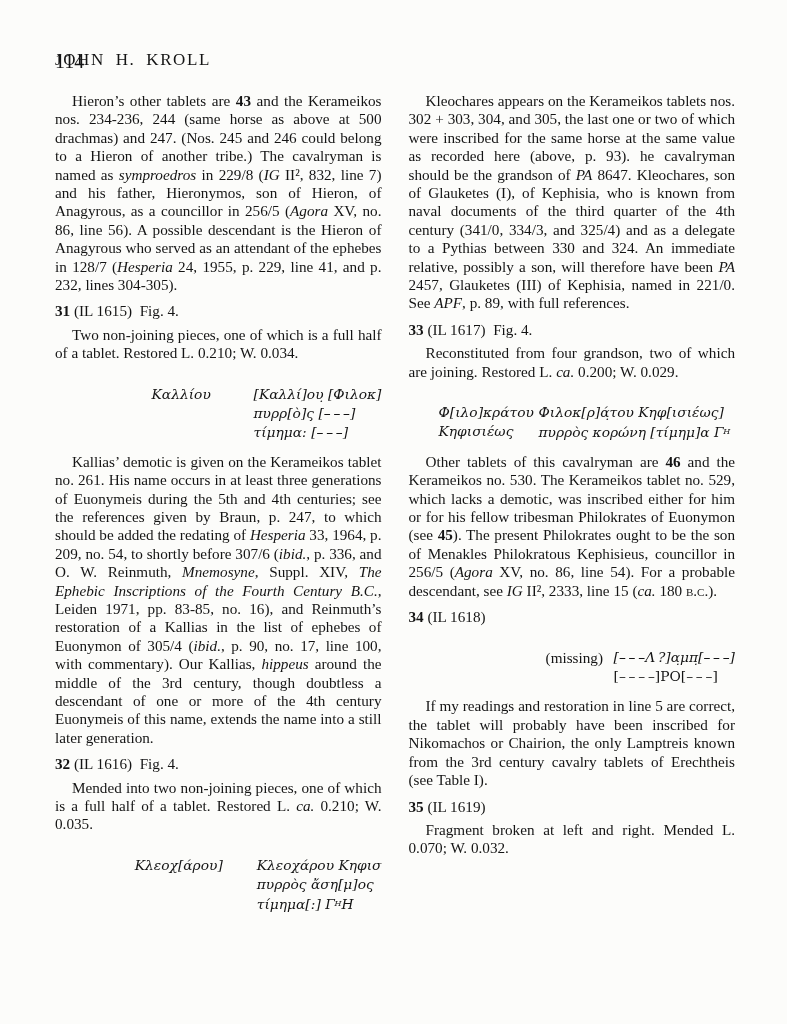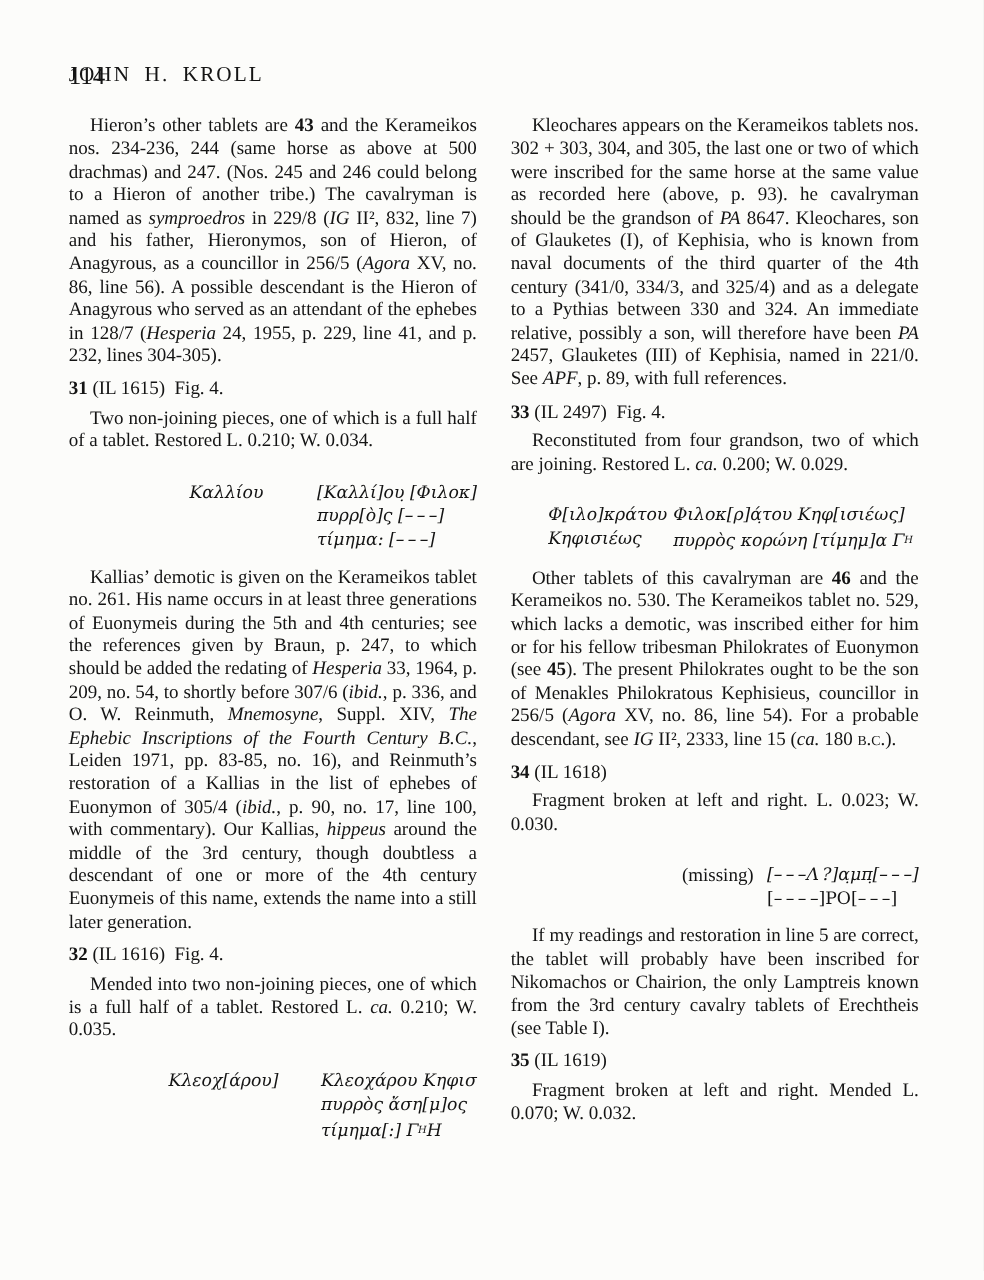--- a/index.html
+++ b/index.html
@@ -78,40 +78,39 @@
           <div>
             <span>τίμημα[:] </span><span class="acro"><span class="acro-g">Γ</span><span class="acro-h">Η</span></span><span>Η</span>
           </div>
         </div>
       </div>
     </div>
 
     <div class="col">
       <p class="para indent"><span>Kleochares appears on the Kerameikos tablets nos. 302 + 303, 304, and 305, the last one or two of which were inscribed for the same horse at the same value as recorded here (above, p. 93).  he cavalryman should be the grandson of </span><span class="i">PA</span><span> 8647.  Kleochares, son of Glauketes (I), of Kephisia, who is known from naval documents of the third quarter of the 4th century (341/0, 334/3, and 325/4) and as a delegate to a Pythias between 330 and 324. An immediate relative, possibly a son, will therefore have been </span><span class="i">PA</span><span> 2457, Glauketes (III) of Kephisia, named in 221/0.  See </span><span class="i">APF</span><span>, p. 89, with full references.</span></p>
 
-      <p class="heading"><span class="b">33</span><span> (IL 2497)  Fig. 4.</span></p>
+      <p class="heading"><span class="b">33</span><span> (IL 1617)  Fig. 4.</span></p>
       <p class="para indent"><span>Reconstituted from four grandson, two of which are joining.  Restored L. </span><span class="i">ca.</span><span> 0.200; W. 0.029.</span></p>
 
       <div class="greek-block gb33">
         <div class="grow">
           <div class="gb-label">Φ[ιλο]κράτου</div>
           <div class="gb-text">Φιλοκ[ρ]ά̣του Κηφ[ισιέως]</div>
         </div>
         <div class="grow">
           <div class="gb-label">Κηφισιέως</div>
           <div class="gb-text">
             <span>πυρρὸς κορώνη [τίμημ]α </span><span class="acro"><span class="acro-g">Γ</span><span class="acro-h">Η</span></span>
           </div>
         </div>
       </div>
 
       <p class="para indent"><span>Other tablets of this cavalryman are </span><span class="b">46</span><span> and the Kerameikos no. 530.  The Kerameikos tablet no. 529, which lacks a demotic, was inscribed either for him or for his fellow tribesman Philokrates of Euonymon (see </span><span class="b">45</span><span>).  The present Philokrates ought to be the son of Menakles Philokratous Kephisieus, councillor in 256/5 (</span><span class="i">Agora</span><span> XV, no. 86, line 54).  For a probable descendant, see </span><span class="i">IG</span><span> II², 2333, line 15 (</span><span class="i">ca.</span><span> 180 </span><span class="sc">b.c.</span><span>).</span></p>
 
       <p class="heading"><span class="b">34</span><span> (IL 1618)</span></p>
-      <p class="para indent"><span>Fragment broken at left and right.  L. 0.023; W. 0.030.</span></p>
 
       <div class="greek-block gb34">
         <div class="gb-label">(missing)</div>
         <div class="gb-lines">
           <div>[– – –Λ ?]α̣μπ̣[– – –]</div>
           <div class="up">[– – – –]ΡΟ[– – –]</div>
         </div>
       </div>
 
       <p class="para indent"><span>If my readings and restoration in line 5 are correct, the tablet will probably have been inscribed for Nikomachos or Chairion, the only Lamptreis known from the 3rd century cavalry tablets of Erechtheis (see Table I).</span></p>

